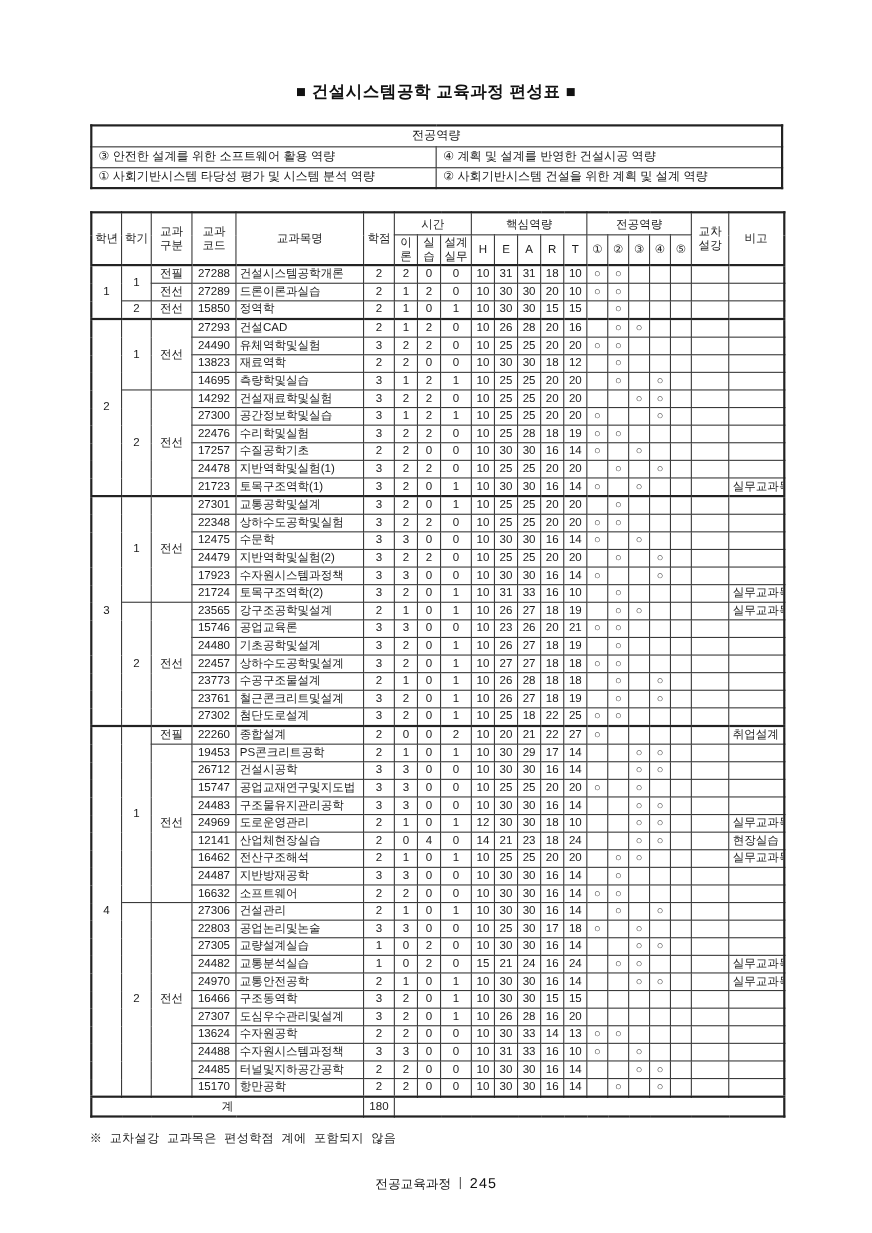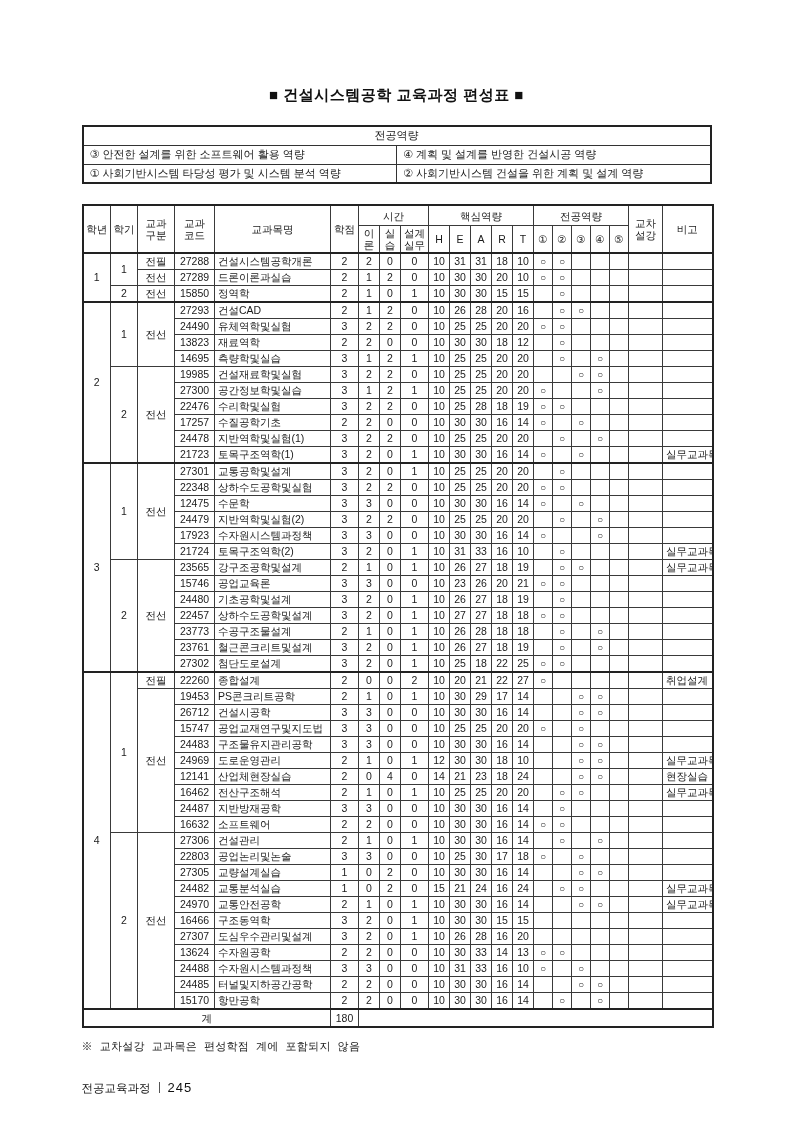--- a/index.html
+++ b/index.html
@@ -1,21 +1,21 @@
 <!DOCTYPE html>
 <html><head>
 <meta charset="utf-8">
 <style>
   html,body{margin:0;padding:0;}
   body{
     width:793px;height:1121px;background:#fff;color:#161616;
     font-family:"Liberation Sans","DejaVu Sans",sans-serif;
     position:relative;overflow:hidden;
   }
-  .content{width:630px;margin:16px auto;padding-top:70px;}
+  .content{width:630px;margin:4px auto;padding-top:70px;}
   .doc-title{
     text-align:center;font-weight:bold;font-size:15px;letter-spacing:0.5px;
     color:#111;
   }
   
   table.comp-box{
     width:100%;border-collapse:collapse;table-layout:fixed;
     margin-top:20px;border:2px solid #222;
   }
   table.comp-box td{
@@ -40,21 +40,21 @@
     border:1px solid #3a3a3a;height:15px;padding:0 2px;line-height:1.05;
     text-align:center;vertical-align:middle;overflow:hidden;white-space:nowrap;
     color:#1a1a1a;
   }
   table.main-table td.l{text-align:left;padding-left:3px;}
   table.main-table td.circ{font-size:10px;color:#2a2a2a;}
   table.main-table tr.year-start td{border-top:2px solid #222;}
   table.main-table tbody.total-body td{border-top:2px solid #222;height:16px;}
   .footnote{margin-top:11px;font-size:11px;color:#1a1a1a;letter-spacing:0.3px;font-family:Liberation Mono, monospace;}
   .page-footer{
-    margin-top:26px;text-align:left;font-size:11.5px;color:#111;
+    margin-top:26px;text-align:center;font-size:11.5px;color:#111;
   }
   .page-footer .sep{
     display:inline-block;width:1px;height:11px;background:#555;
     margin:0 8px;vertical-align:-1px;overflow:hidden;color:transparent;
   }
   .page-footer .pnum{font-size:13px;letter-spacing:1px;}
 </style>
 </head>
 <body>
 
@@ -284,21 +284,21 @@
           <td class="circ">○</td>
           <td class="circ"></td>
           <td class="circ">○</td>
           <td class="circ"></td>
           <td></td>
           <td class="l"></td>
         </tr>
         <tr>
           <td rowspan="6">2</td>
           <td rowspan="6">전선</td>
-          <td>19985</td>
+          <td>14292</td>
           <td class="l">건설재료학및실험</td>
           <td>3</td>
           <td>2</td>
           <td>2</td>
           <td>0</td>
           <td>10</td>
           <td>25</td>
           <td>25</td>
           <td>20</td>
           <td>20</td>

